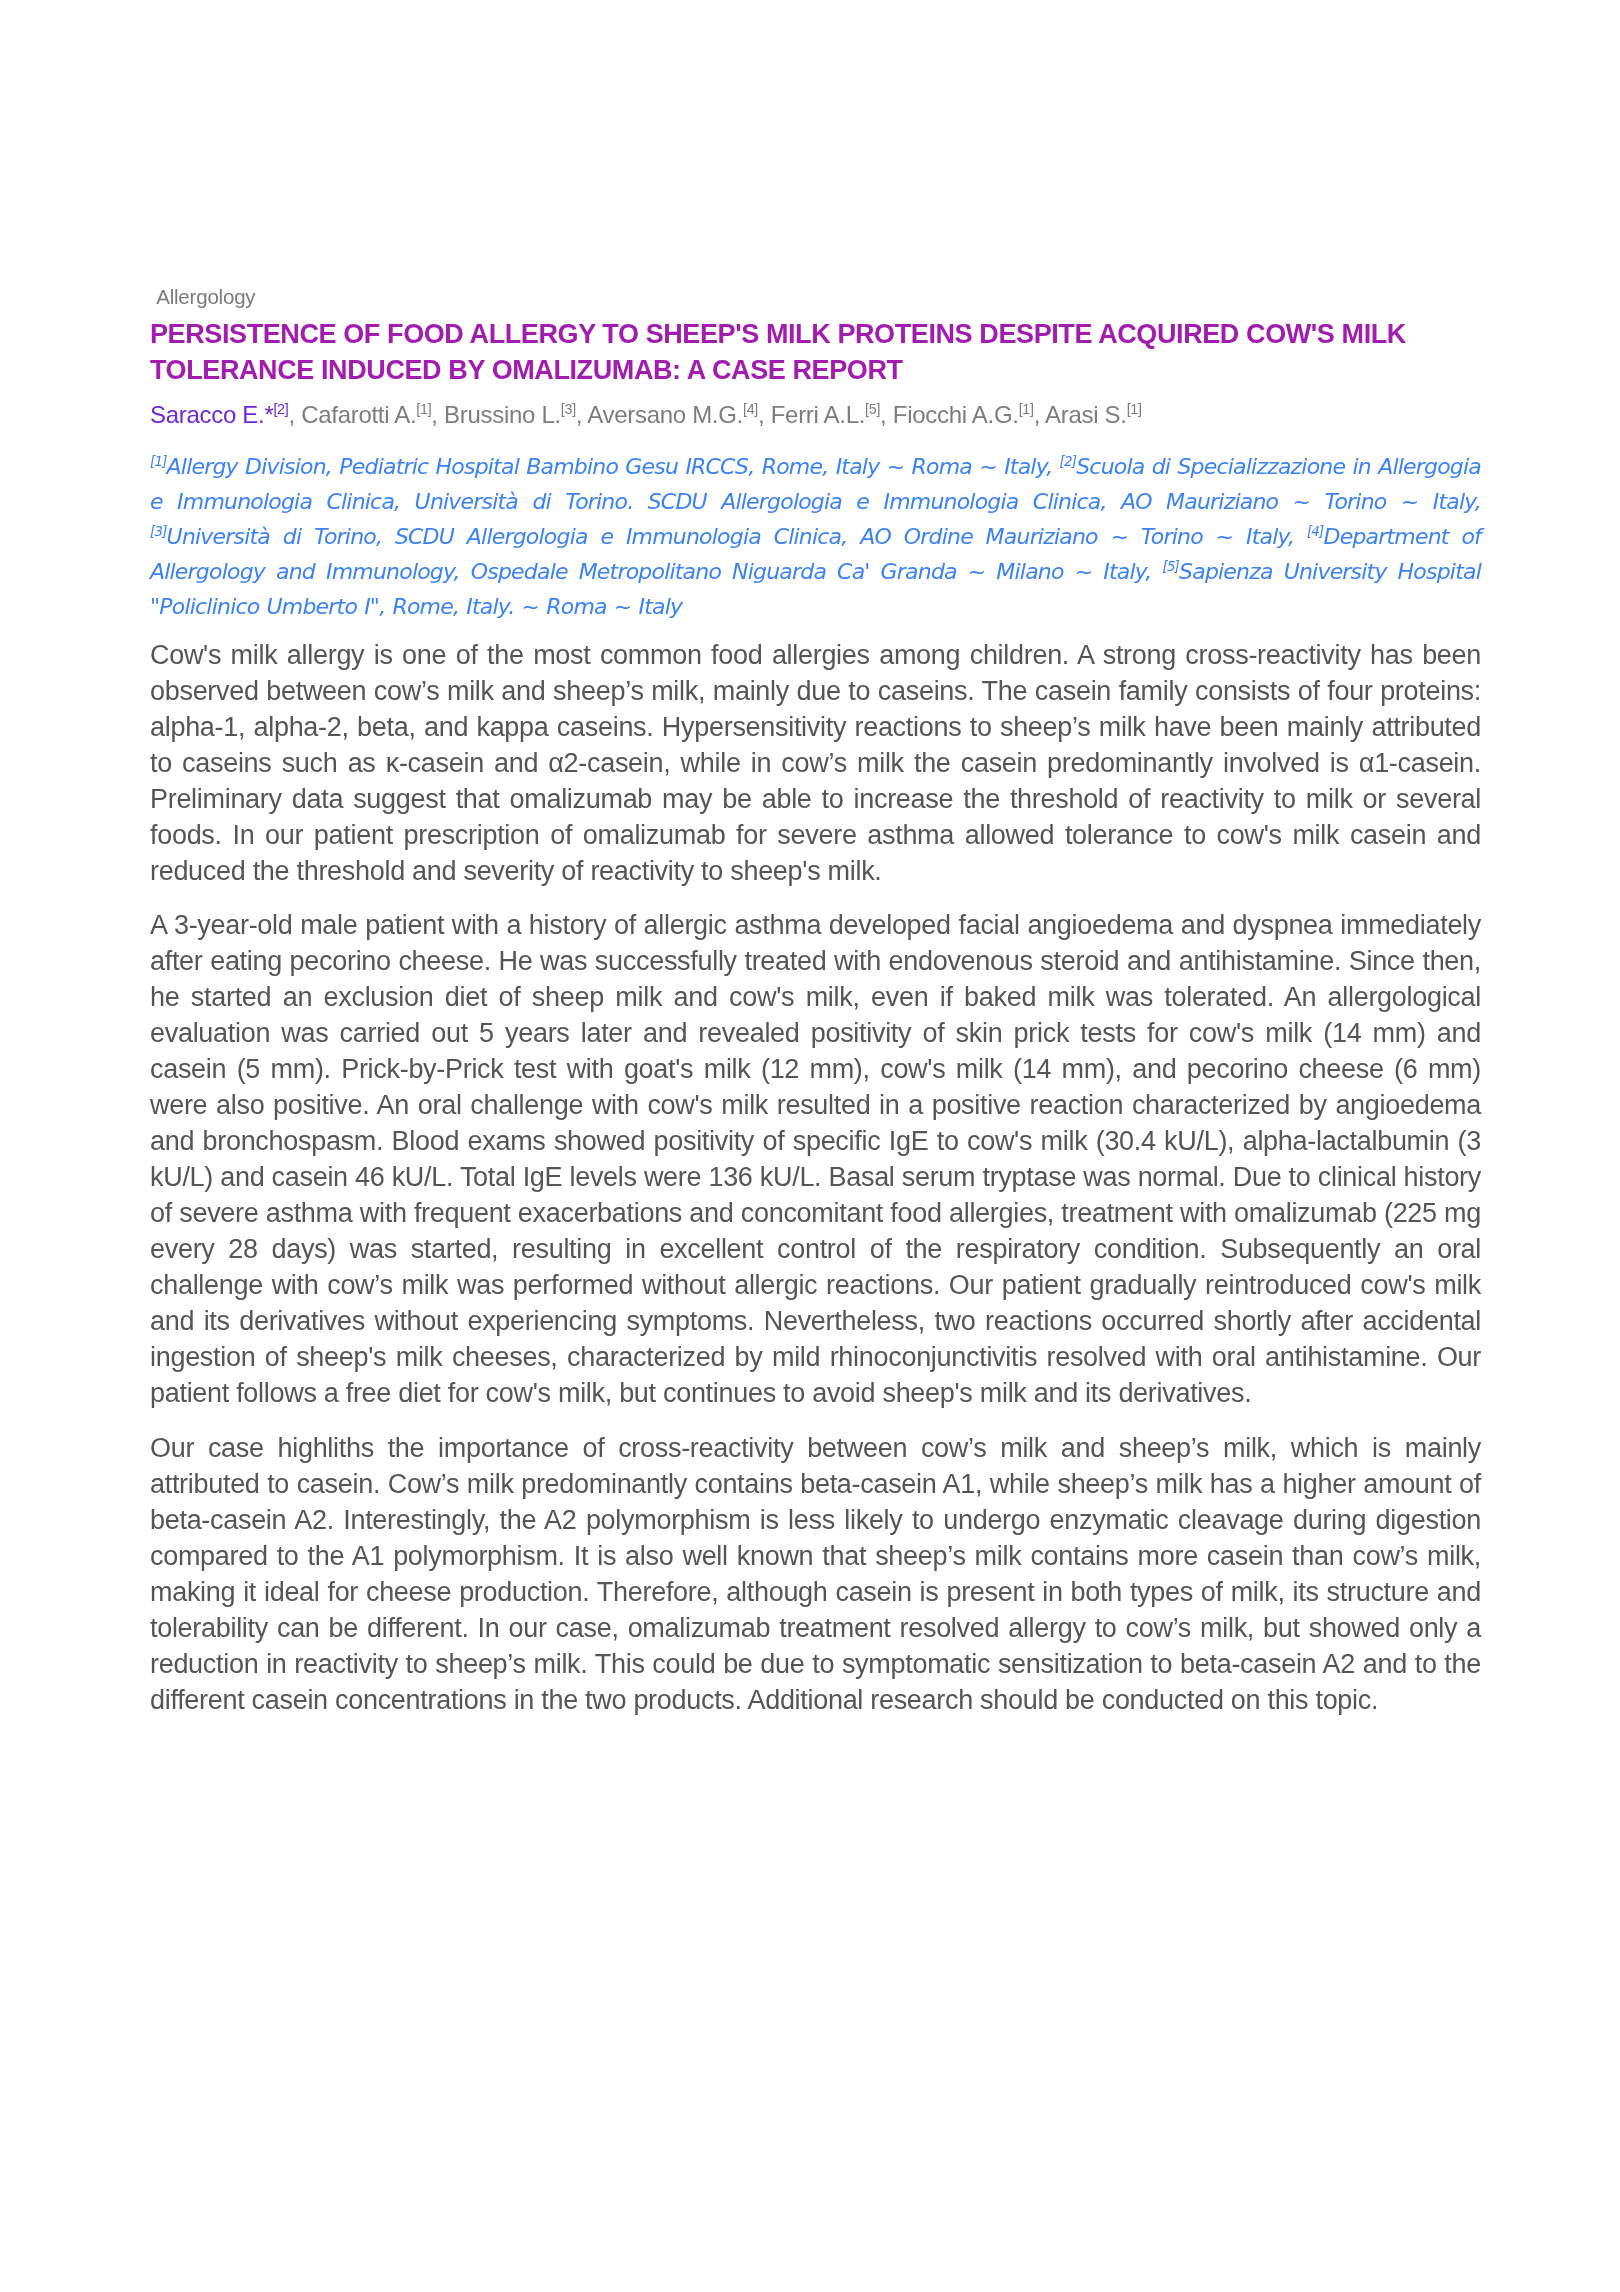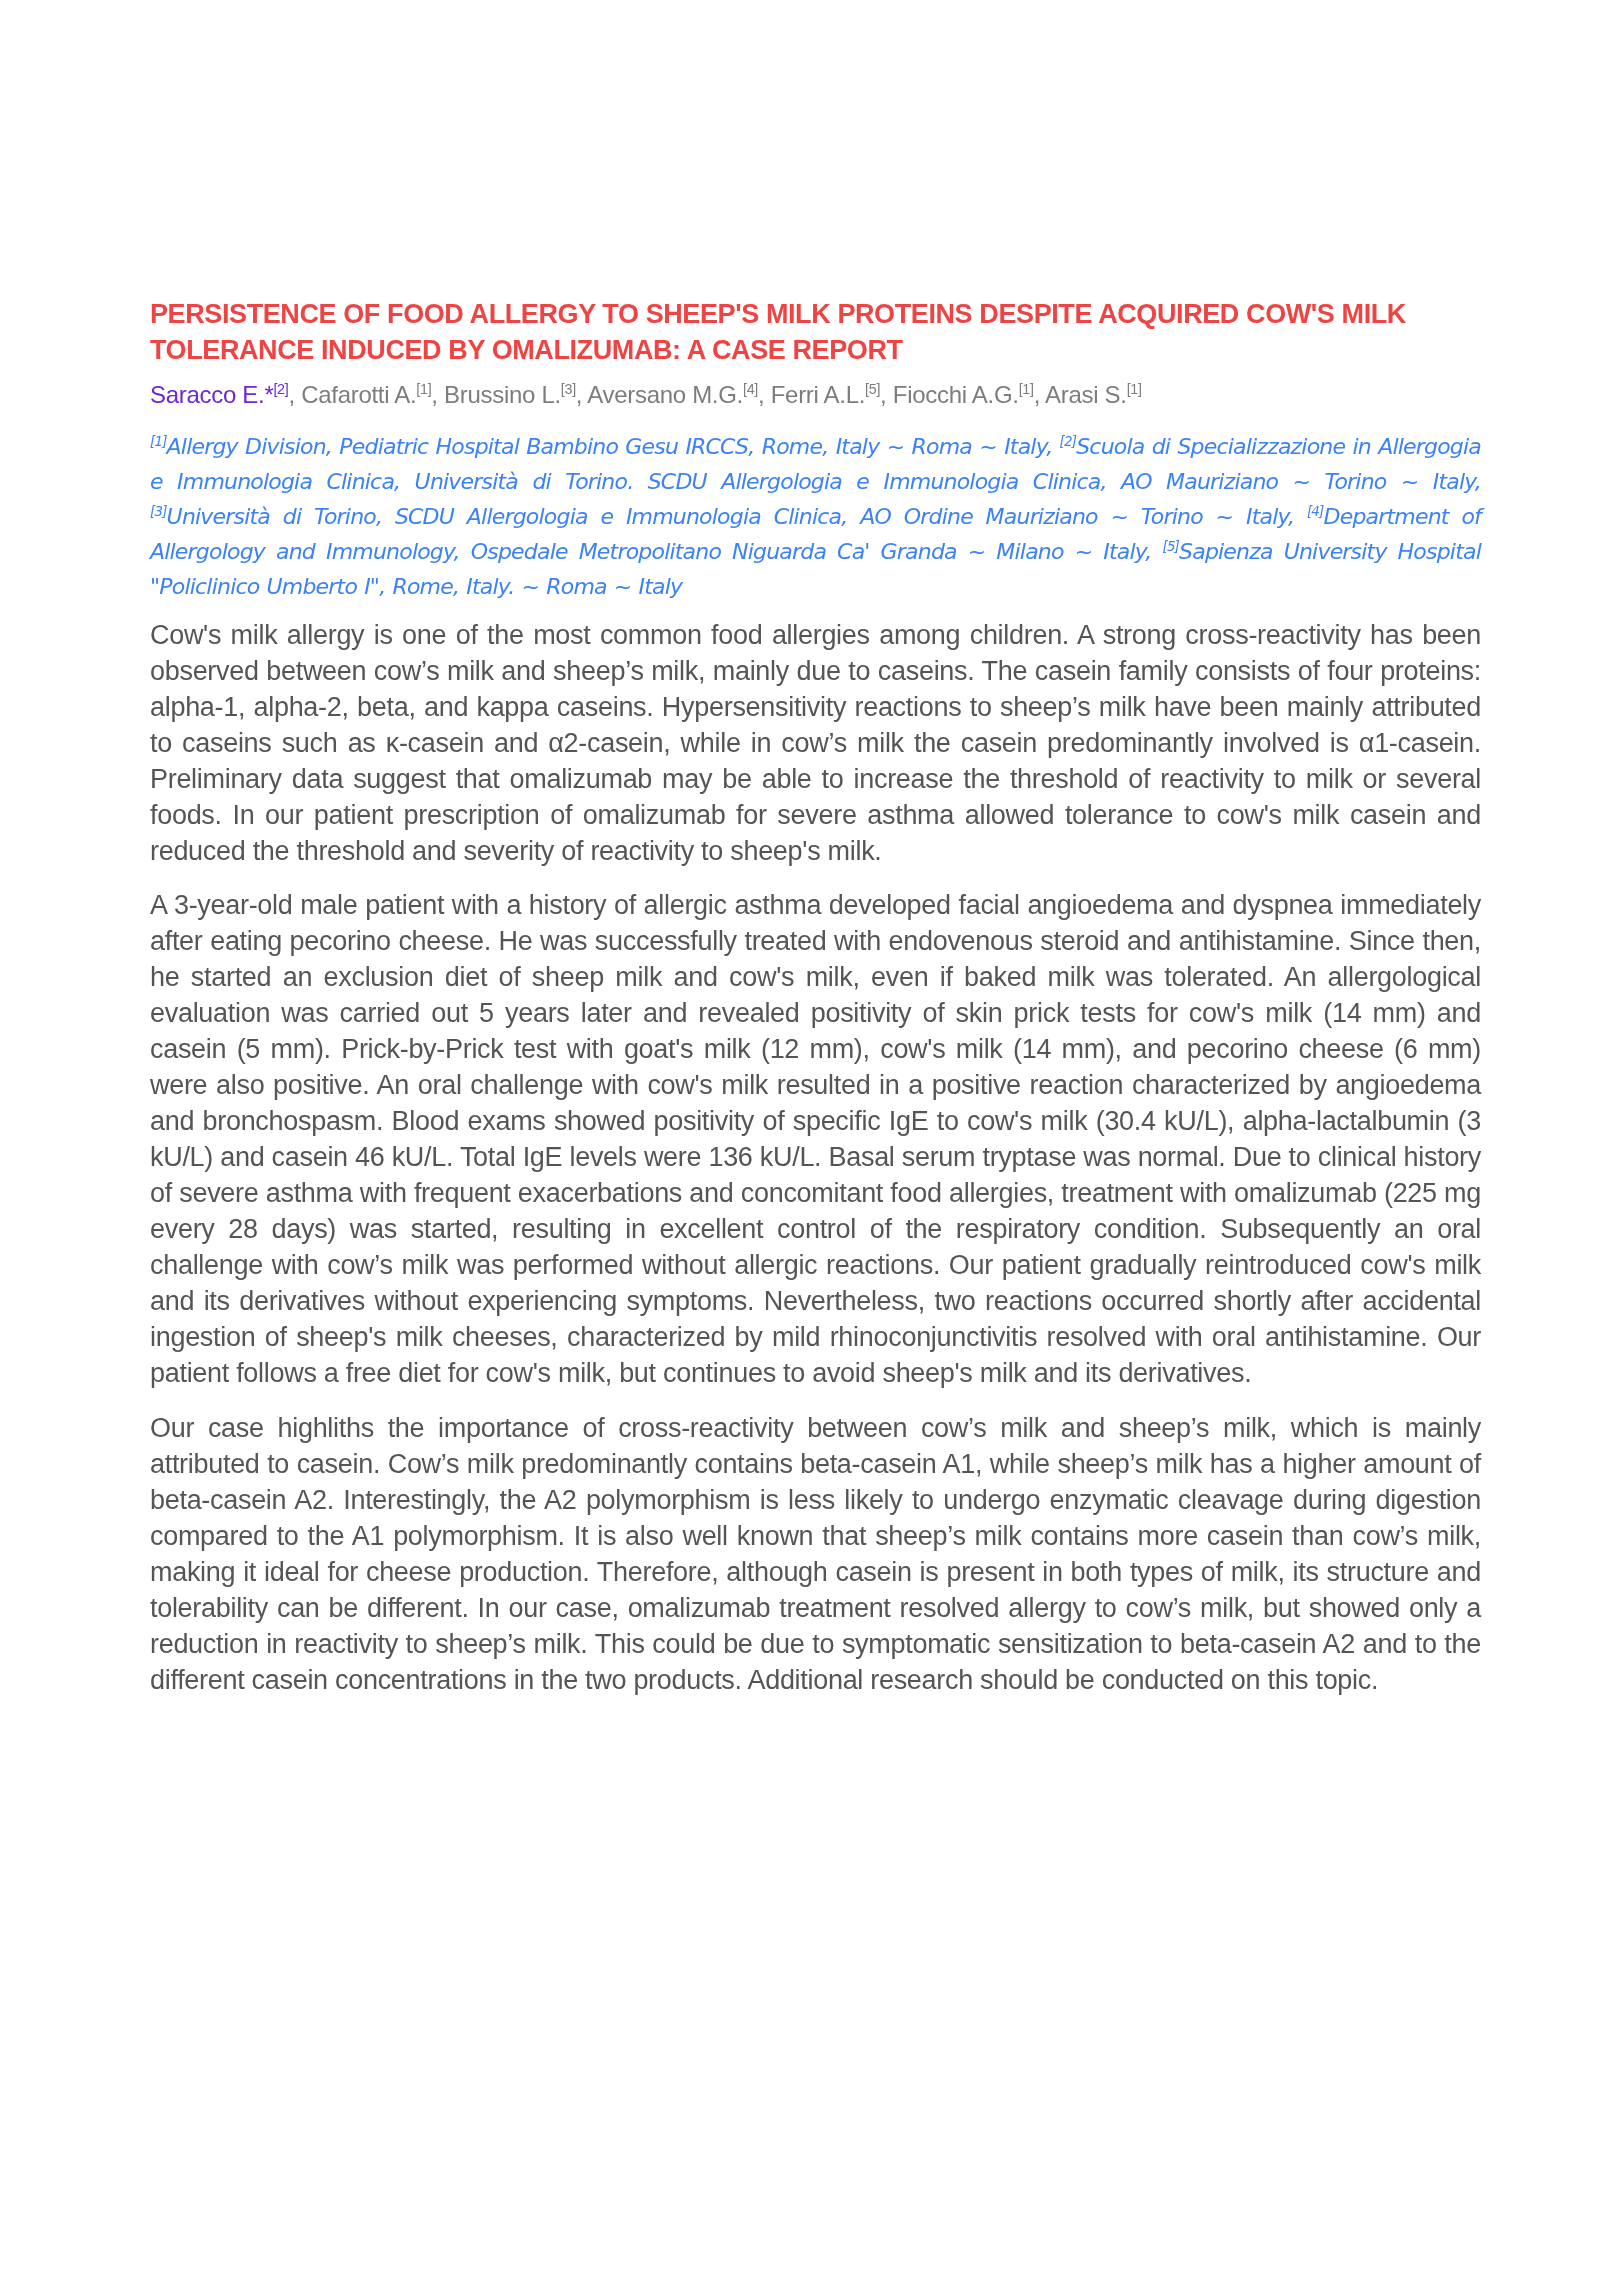--- a/index.html
+++ b/index.html
@@ -29,25 +29,25 @@
     }
     .abstract-heading {
       color: #4a86cf;
       font-size: 49px;
       font-weight: bold;
       line-height: 55px;
       margin-top: 32px;
       letter-spacing: -0.4px;
     }
     .title {
-      color: #ef4444;
+      color: #a21caf;
       font-size: 27px;
       font-weight: bold;
       line-height: 36px;
-      margin-top: 13px;
+      margin-top: 6px;
       letter-spacing: -0.4px;
     }
     .authors {
       color: #7d7d7d;
       font-size: 24px;
       line-height: 32px;
       margin-top: 10.7px;
       letter-spacing: -0.3px;
     }
     .authors .presenting {
@@ -84,20 +84,21 @@
       line-height: 36px;
       text-align: justify;
       margin: 0 0 18.7px 0;
       letter-spacing: -0.3px;
     }
   </style>
 </head>
 <body>
 
 <div class="page">
+  <div class="category">Allergology</div>
   <div class="title">PERSISTENCE OF FOOD ALLERGY TO SHEEP'S MILK PROTEINS DESPITE ACQUIRED COW'S MILK TOLERANCE INDUCED BY OMALIZUMAB: A CASE REPORT</div>
 
   <div class="authors">
     <span><span></span><span class="presenting">Saracco E.*</span><sup class="presenting">[2]</sup></span><span><span>, </span><span>Cafarotti A.</span><sup>[1]</sup></span><span><span>, </span><span>Brussino L.</span><sup>[3]</sup></span><span><span>, </span><span>Aversano M.G.</span><sup>[4]</sup></span><span><span>, </span><span>Ferri A.L.</span><sup>[5]</sup></span><span><span>, </span><span>Fiocchi A.G.</span><sup>[1]</sup></span><span><span>, </span><span>Arasi S.</span><sup>[1]</sup></span>
   </div>
 
   <div class="affiliations"><sup>[1]</sup><span>Allergy Division, Pediatric Hospital Bambino Gesu IRCCS, Rome, Italy ~ Roma ~ Italy, </span><sup>[2]</sup><span>Scuola di Specializzazione in Allergogia e Immunologia Clinica, Università di Torino. SCDU Allergologia e Immunologia Clinica, AO Mauriziano ~ Torino ~ Italy, </span><sup>[3]</sup><span>Università di Torino, SCDU Allergologia e Immunologia Clinica, AO Ordine Mauriziano ~ Torino ~ Italy, </span><sup>[4]</sup><span>Department of Allergology and Immunology, Ospedale Metropolitano Niguarda Ca' Granda ~ Milano ~ Italy, </span><sup>[5]</sup><span>Sapienza University Hospital "Policlinico Umberto I", Rome, Italy. ~ Roma ~ Italy</span></div>
 
   <div class="body-text">
     <p>Cow's milk allergy is one of the most common food allergies among children. A strong cross-reactivity has been observed between cow’s milk and sheep’s milk, mainly due to caseins. The casein family consists of four proteins: alpha-1, alpha-2, beta, and kappa caseins. Hypersensitivity reactions to sheep’s milk have been mainly attributed to caseins such as κ-casein and α2-casein, while in cow’s milk the casein predominantly involved is α1-casein. Preliminary data suggest that omalizumab may be able to increase the threshold of reactivity to milk or several foods. In our patient prescription of omalizumab for severe asthma allowed tolerance to cow's milk casein and reduced the threshold and severity of reactivity to sheep's milk.</p>

